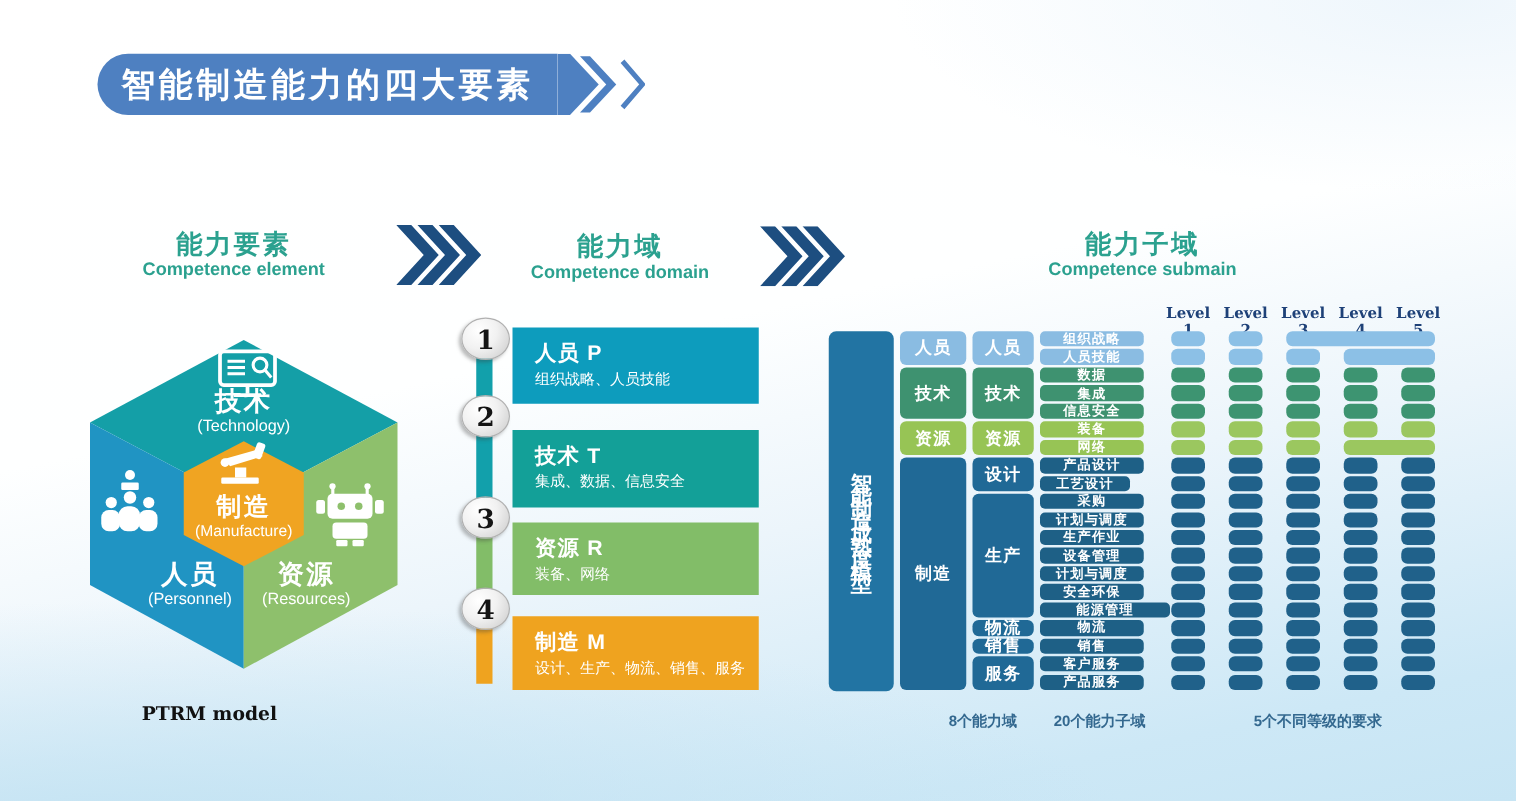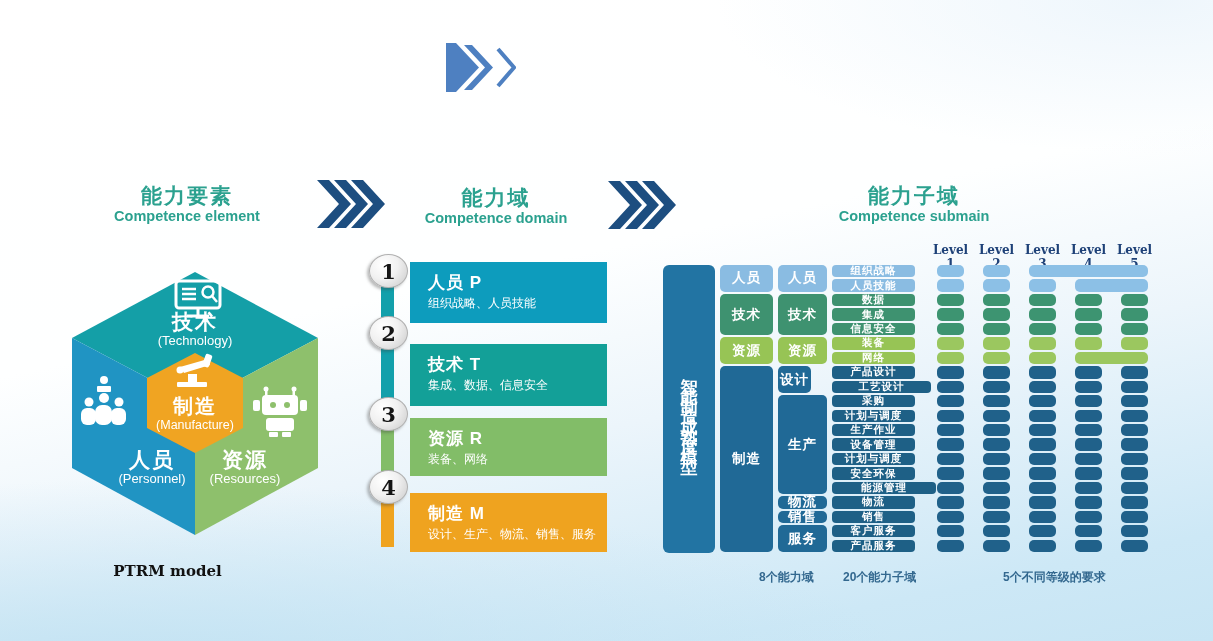--- a/index.html
+++ b/index.html
@@ -57,20 +57,23 @@
   .t-blue{background:#8cc0e6;} .t-green{background:#3d9471;} .t-lime{background:#9bc75f;} .t-navy{background:#20618a;}
   .lvlhead{position:absolute; top:243px; width:47px; text-align:center;
     font-family:"DejaVu Serif","Liberation Serif",serif; font-weight:bold; font-size:12px; color:#1e4178;}
   .footnote{position:absolute; top:569px; white-space:nowrap; font-size:12px; font-weight:bold; color:#33688f;}
 </style>
 </head>
 <body>
 
 <div class="stage">
 
+  <div class="banner">
+    <span>智能制造能力的四大要素</span>
+  </div>
   <svg class="abs" style="left:446px;top:43px;" width="70" height="49">
     <polygon points="0,0 10,0 33,24.5 10,49 0,49" fill="#4e80c1"></polygon>
     <polygon points="18,2 26,2 47,24.5 26,47 18,47 39,24.5" fill="#4e80c1"></polygon>
     <polyline points="52,6 68,24.5 52,43" fill="none" stroke="#4e80c1" stroke-width="4"></polyline>
   </svg>
 
   <div class="flowhead" style="left:102px;top:184px;width:170px;">
     <div class="zh">能力要素</div>
     <div class="en">Competence element</div>
   </div>
@@ -200,21 +203,21 @@
     <div class="colA">
       <span>智能制造成熟度模型</span>
     </div>
   <div class="grp g-blue" style="left: 57px; width: 53px; top: 0px; height: 26.85px;">人员</div>
       <div class="grp g-green" style="left: 57px; width: 53px; top: 28.9px; height: 41.3px;">技术</div>
       <div class="grp g-lime" style="left: 57px; width: 53px; top: 72.25px; height: 26.85px;">资源</div>
       <div class="grp g-navy" style="left: 57px; width: 53px; top: 101.15px; height: 185.8px;">制造</div>
       <div class="grp g-blue" style="left: 115px; width: 49px; top: 0px; height: 26.85px;">人员</div>
       <div class="grp g-green" style="left: 115px; width: 49px; top: 28.9px; height: 41.3px;">技术</div>
       <div class="grp g-lime" style="left: 115px; width: 49px; top: 72.25px; height: 26.85px;">资源</div>
-      <div class="grp g-navy" style="left: 115px; width: 33px; top: 101.15px; height: 26.85px;">设计</div>
+      <div class="grp g-navy" style="left: 115px; width: 49px; top: 101.15px; height: 26.85px;">设计</div>
       <div class="grp g-navy" style="left: 115px; width: 49px; top: 130.05px; height: 99.1px;">生产</div>
       <div class="grp g-navy" style="left: 115px; width: 49px; top: 231.2px; height: 12.4px;">物流</div>
       <div class="grp g-navy" style="left: 115px; width: 49px; top: 245.65px; height: 12.4px;">销售</div>
       <div class="grp g-navy" style="left: 115px; width: 49px; top: 260.1px; height: 26.85px;">服务</div>
       <div class="lbl t2-blue" style="left: 169px; width: 83px; top: 0px; height: 12.4px;">组织战略</div>
       <div class="cellpill t-blue" style="left: 274px; width: 27px; top: 0px; height: 12.4px;"></div>
       <div class="cellpill t-blue" style="left: 320px; width: 27px; top: 0px; height: 12.4px;"></div>
       <div class="cellpill t-blue" style="left: 366px; width: 119px; top: 0px; height: 12.4px;"></div>
       <div class="lbl t2-blue" style="left: 169px; width: 83px; top: 14.45px; height: 12.4px;">人员技能</div>
       <div class="cellpill t-blue" style="left: 274px; width: 27px; top: 14.45px; height: 12.4px;"></div>
@@ -249,21 +252,21 @@
       <div class="cellpill t-lime" style="left: 274px; width: 27px; top: 86.7px; height: 12.4px;"></div>
       <div class="cellpill t-lime" style="left: 320px; width: 27px; top: 86.7px; height: 12.4px;"></div>
       <div class="cellpill t-lime" style="left: 366px; width: 27px; top: 86.7px; height: 12.4px;"></div>
       <div class="cellpill t-lime" style="left: 412px; width: 73px; top: 86.7px; height: 12.4px;"></div>
       <div class="lbl t2-navy" style="left: 169px; width: 83px; top: 101.15px; height: 12.4px;">产品设计</div>
       <div class="cellpill t-navy" style="left: 274px; width: 27px; top: 101.15px; height: 12.4px;"></div>
       <div class="cellpill t-navy" style="left: 320px; width: 27px; top: 101.15px; height: 12.4px;"></div>
       <div class="cellpill t-navy" style="left: 366px; width: 27px; top: 101.15px; height: 12.4px;"></div>
       <div class="cellpill t-navy" style="left: 412px; width: 27px; top: 101.15px; height: 12.4px;"></div>
       <div class="cellpill t-navy" style="left: 458px; width: 27px; top: 101.15px; height: 12.4px;"></div>
-      <div class="lbl t2-navy" style="left: 169px; width: 99px; top: 115.6px; height: 12.4px;">工艺设计</div>
+      <div class="lbl t2-navy" style="left: 169px; width: 72px; top: 115.6px; height: 12.4px;">工艺设计</div>
       <div class="cellpill t-navy" style="left: 274px; width: 27px; top: 115.6px; height: 12.4px;"></div>
       <div class="cellpill t-navy" style="left: 320px; width: 27px; top: 115.6px; height: 12.4px;"></div>
       <div class="cellpill t-navy" style="left: 366px; width: 27px; top: 115.6px; height: 12.4px;"></div>
       <div class="cellpill t-navy" style="left: 412px; width: 27px; top: 115.6px; height: 12.4px;"></div>
       <div class="cellpill t-navy" style="left: 458px; width: 27px; top: 115.6px; height: 12.4px;"></div>
       <div class="lbl t2-navy" style="left: 169px; width: 83px; top: 130.05px; height: 12.4px;">采购</div>
       <div class="cellpill t-navy" style="left: 274px; width: 27px; top: 130.05px; height: 12.4px;"></div>
       <div class="cellpill t-navy" style="left: 320px; width: 27px; top: 130.05px; height: 12.4px;"></div>
       <div class="cellpill t-navy" style="left: 366px; width: 27px; top: 130.05px; height: 12.4px;"></div>
       <div class="cellpill t-navy" style="left: 412px; width: 27px; top: 130.05px; height: 12.4px;"></div>

